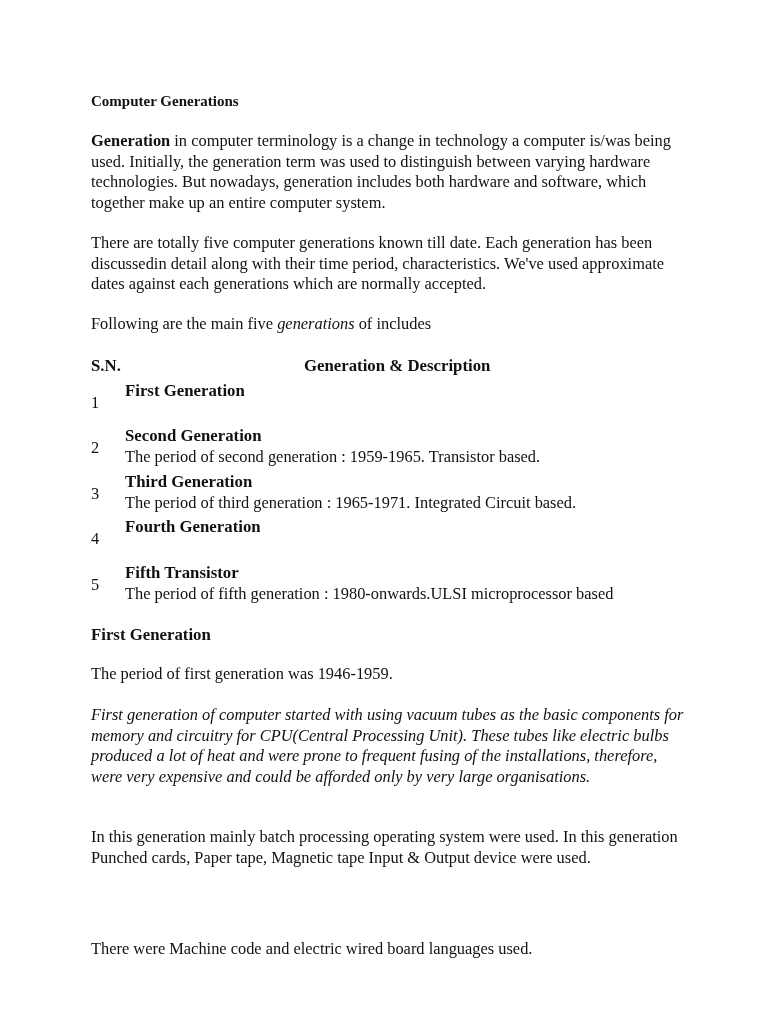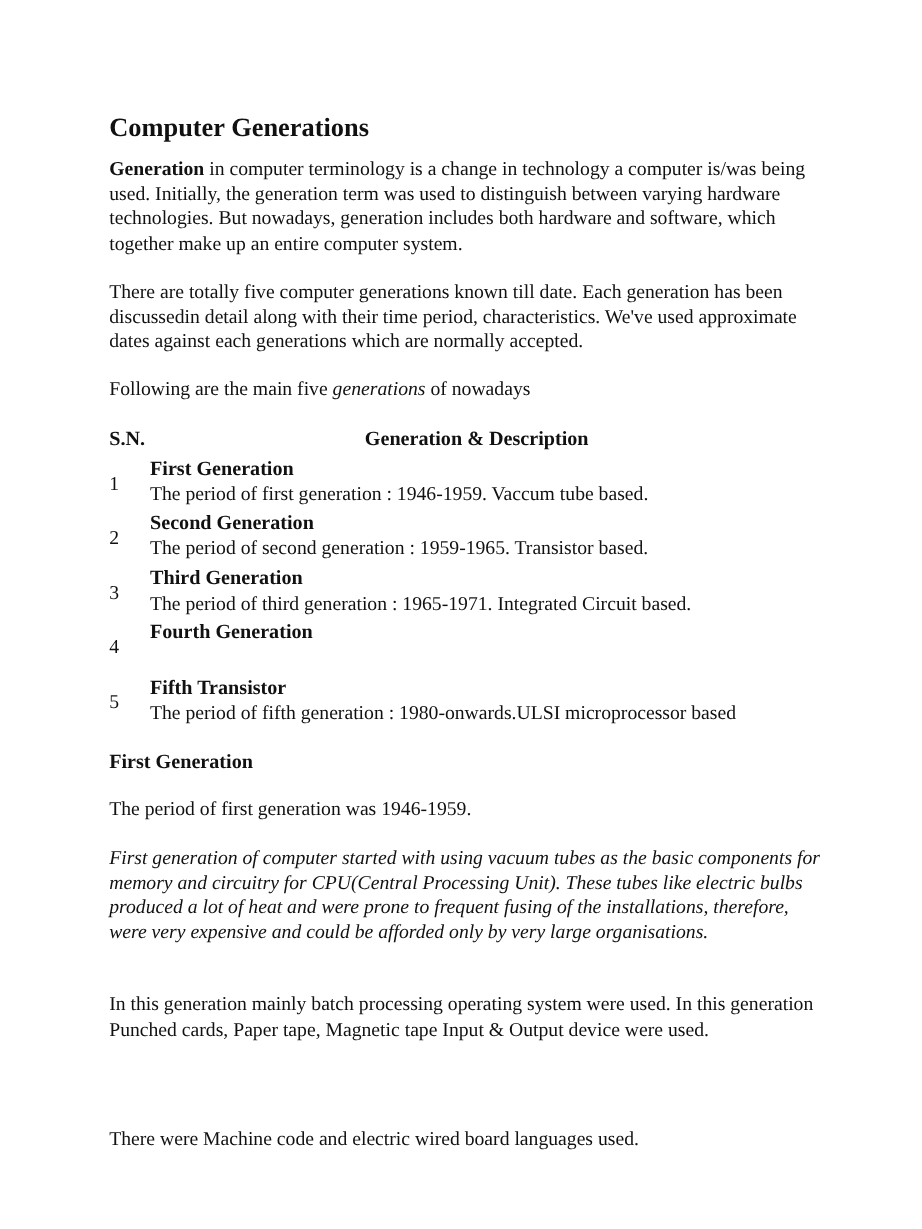--- a/index.html
+++ b/index.html
@@ -20,21 +20,21 @@
     position: absolute;
     left: 91px;
     top: 0;
     width: 600px;
   }
   .title {
     position: absolute;
     top: 93px;
     left: 0;
     font-weight: bold;
-    font-size: 22px;
+    font-size: 15px;
     white-space: nowrap;
   }
   .para {
     position: absolute;
     left: 0;
     width: 600px;
     line-height: 20.6px;
     margin: 0;
   }
   .para b { font-weight: bold; }
@@ -102,31 +102,30 @@
 <body>
 
 <div class="page">
 
   <div class="title">Computer Generations</div>
 
   <p class="para p1"><b>Generation</b><span> in computer terminology is a change in technology a computer is/was being used. Initially, the generation term was used to distinguish between varying hardware technologies. But nowadays, generation includes both hardware and software, which together make up an entire computer system.</span></p>
 
   <p class="para p2">There are totally five computer generations known till date. Each generation has been discussedin detail along with their time period, characteristics. We've used approximate dates against each generations which are normally accepted.</p>
 
-  <p class="para p3"><span>Following are the main five </span><i>generations</i><span> of nowadays</span></p>
+  <p class="para p3"><span>Following are the main five </span><i>generations</i><span> of includes</span></p>
 
   <div class="table-head">
     <span class="th-sn">S.N.</span>
     <span class="th-desc">Generation &amp; Description</span>
   </div>
 
   <div class="row r1">
     <span class="num">1</span>
     <span class="gen-title">First Generation</span>
-    <span class="gen-desc">The period of first generation : 1946-1959. Vaccum tube based.</span>
   </div>
   <div class="row r2">
     <span class="num">2</span>
     <span class="gen-title">Second Generation</span>
     <span class="gen-desc">The period of second generation : 1959-1965. Transistor based.</span>
   </div>
   <div class="row r3">
     <span class="num">3</span>
     <span class="gen-title">Third Generation</span>
     <span class="gen-desc">The period of third generation : 1965-1971. Integrated Circuit based.</span>

